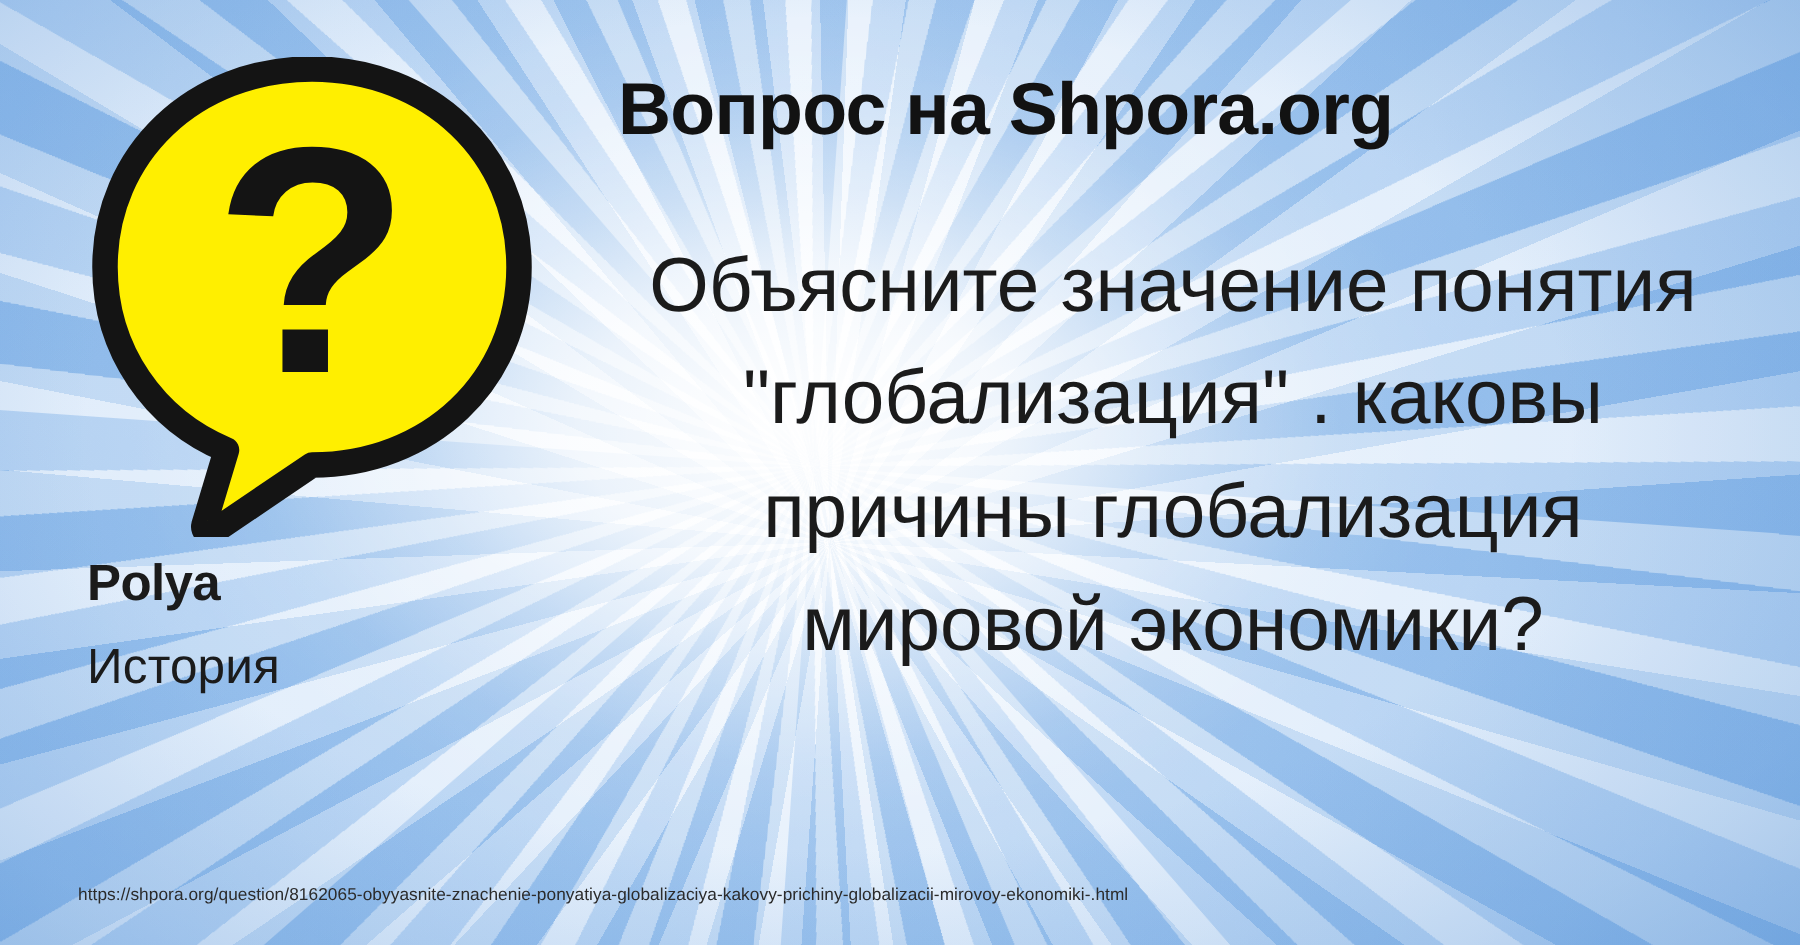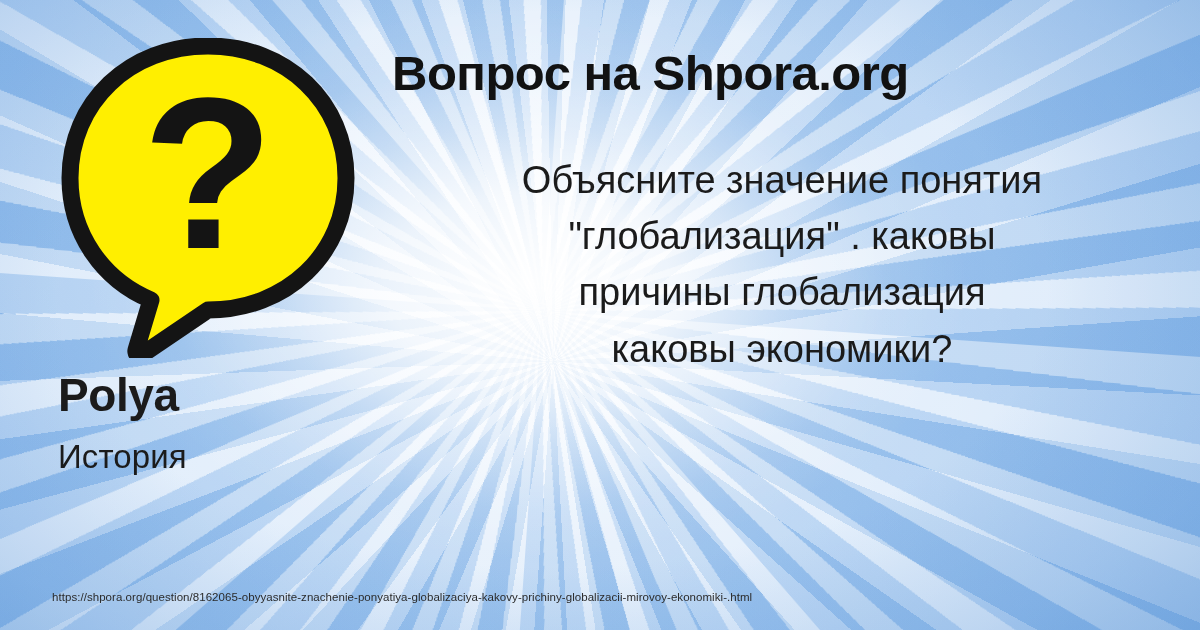--- a/index.html
+++ b/index.html
@@ -95,51 +95,51 @@
   #bubble svg { display: block; }
 
   
   #author-block {
     position: absolute;
     left: 58px;
     top: 372px;
     width: 330px;
   }
   .author-name {
-    font-size: 46px;
+    font-size: 34px;
     font-weight: bold;
     line-height: 1.04;
     color: #1b1b1b;
     letter-spacing: -0.4px;
   }
   .author-subject {
     margin-top: 18px;
     font-size: 33px;
     color: #1b1b1b;
     letter-spacing: 0.1px;
   }
 
   
   #heading {
     position: absolute;
-    left: 392px;
+    left: 412px;
     top: 47px;
     width: 780px;
     font-size: 49px;
     font-weight: bold;
     color: #121212;
     letter-spacing: -0.5px;
     line-height: 1.1;
   }
   #question {
     position: absolute;
     left: 402px;
     top: 152px;
     width: 760px;
-    font-size: 38px;
+    font-size: 51px;
     color: #1b1b1b;
     line-height: 1.48;
     text-align: center;
   }
   #question .q-line { display: block; white-space: pre; }
 
   
   #source-url {
     position: absolute;
     left: 52px;
@@ -174,21 +174,21 @@
       <text x="150" y="210" text-anchor="middle" font-family="Liberation Sans, sans-serif" font-size="215" font-weight="bold" fill="#141414">?</text>
     </svg>
   </div>
 
   <div id="heading">Вопрос на Shpora.org</div>
 
   <div id="question">
     <span class="q-line">Объясните значение понятия</span>
     <span class="q-line">"глобализация" . каковы</span>
     <span class="q-line">причины глобализация</span>
-    <span class="q-line">каковы экономики?</span>
+    <span class="q-line">мировой экономики?</span>
   </div>
 
   <div id="author-block">
     <div class="author-name">
       <div>Polya</div>
     </div>
     <div class="author-subject">История</div>
   </div>
 
   <div id="source-url">https://shpora.org/question/8162065-obyyasnite-znachenie-ponyatiya-globalizaciya-kakovy-prichiny-globalizacii-mirovoy-ekonomiki-.html</div>

